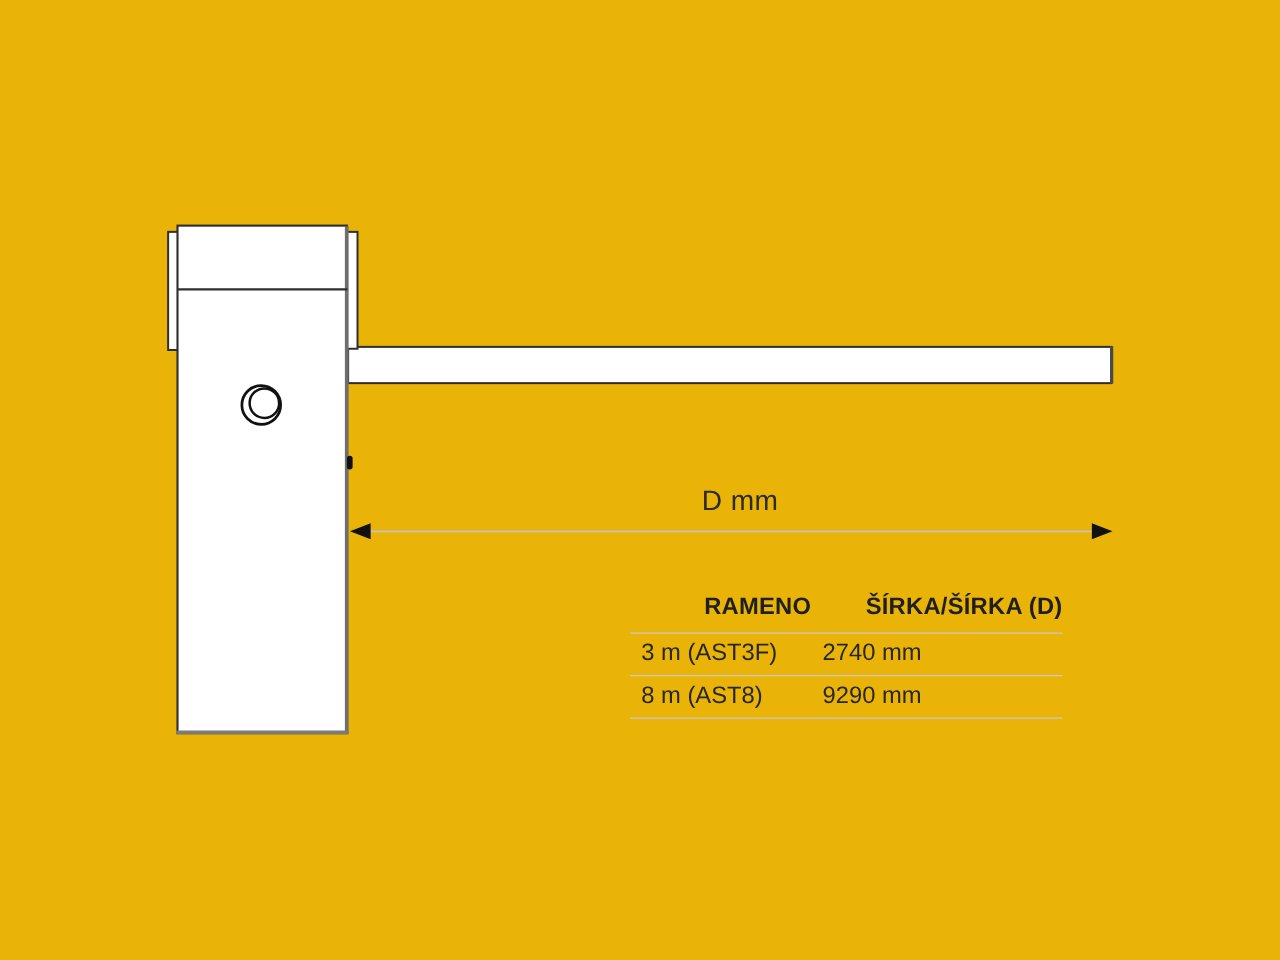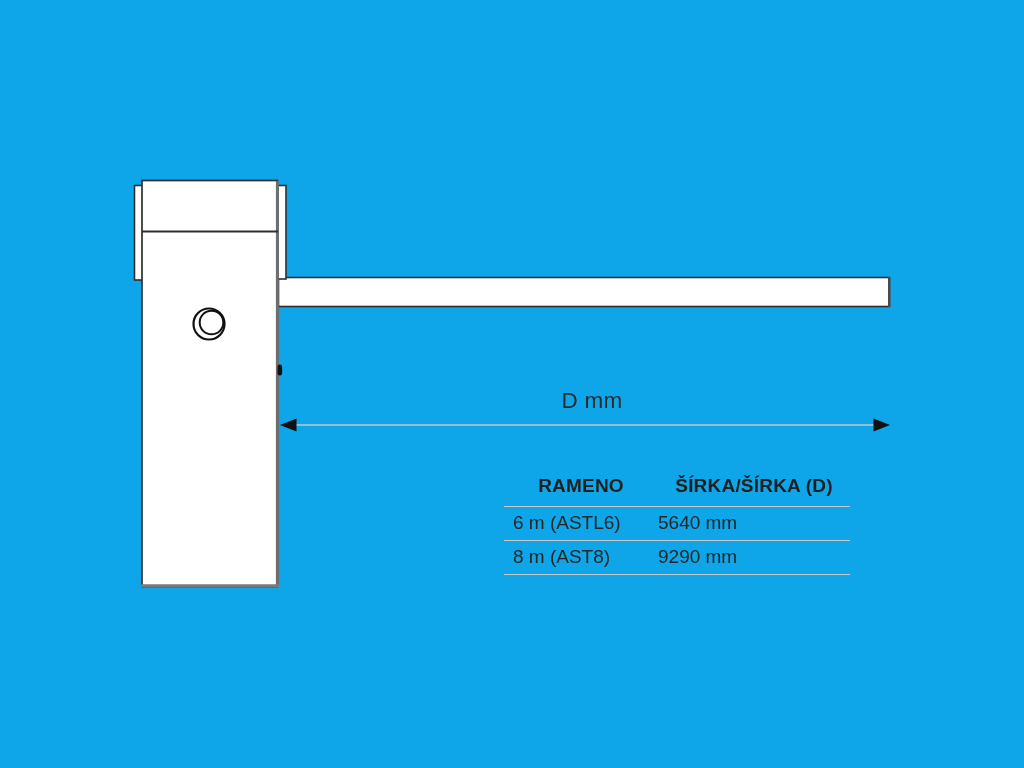--- a/index.html
+++ b/index.html
@@ -5,21 +5,21 @@
   * { margin: 0; padding: 0; box-sizing: border-box; }
   html, body { background: #ffffff; }
   body {
     font-family: "Liberation Sans", "DejaVu Sans", sans-serif;
     color: #262626;
   }
   .stage {
     position: relative;
     width: 1024px;
     height: 768px;
-    background: #0ea5e9;
+    background: #eab308;
     overflow: hidden;
   }
   .diagram-svg {
     position: absolute;
     left: 0; top: 0;
     width: 1024px;
     height: 768px;
   }
   .dim-label {
     position: absolute;
@@ -38,21 +38,21 @@
     top: 472px;
     width: 346px;
   }
   table.spec-table {
     border-collapse: collapse;
     width: 346px;
     table-layout: fixed;
   }
   table.spec-table col.c1 { width: 145px; }
   table.spec-table th {
-    text-align: center;
+    text-align: right;
     font-weight: 700;
     font-size: 19px;
     line-height: 23px;
     color: #1f1f1f;
     padding: 2px 0 9px 9px;
     border-bottom: 1px solid #c9c9c9;
     letter-spacing: 0.2px;
     white-space: nowrap;
   }
   table.spec-table td {
@@ -113,22 +113,22 @@
           <col class="c2">
         </colgroup>
       <thead>
         <tr>
           <th>RAMENO</th>
           <th>ŠÍRKA/ŠÍRKA (D)</th>
         </tr>
       </thead>
       <tbody>
           <tr>
-            <td>6 m (ASTL6)</td>
-            <td>5640 mm</td>
+            <td>3 m (AST3F)</td>
+            <td>2740 mm</td>
           </tr>
           <tr>
             <td>8 m (AST8)</td>
             <td>9290 mm</td>
           </tr>
         </tbody>
     </table>
   </div>
 
 </div>

